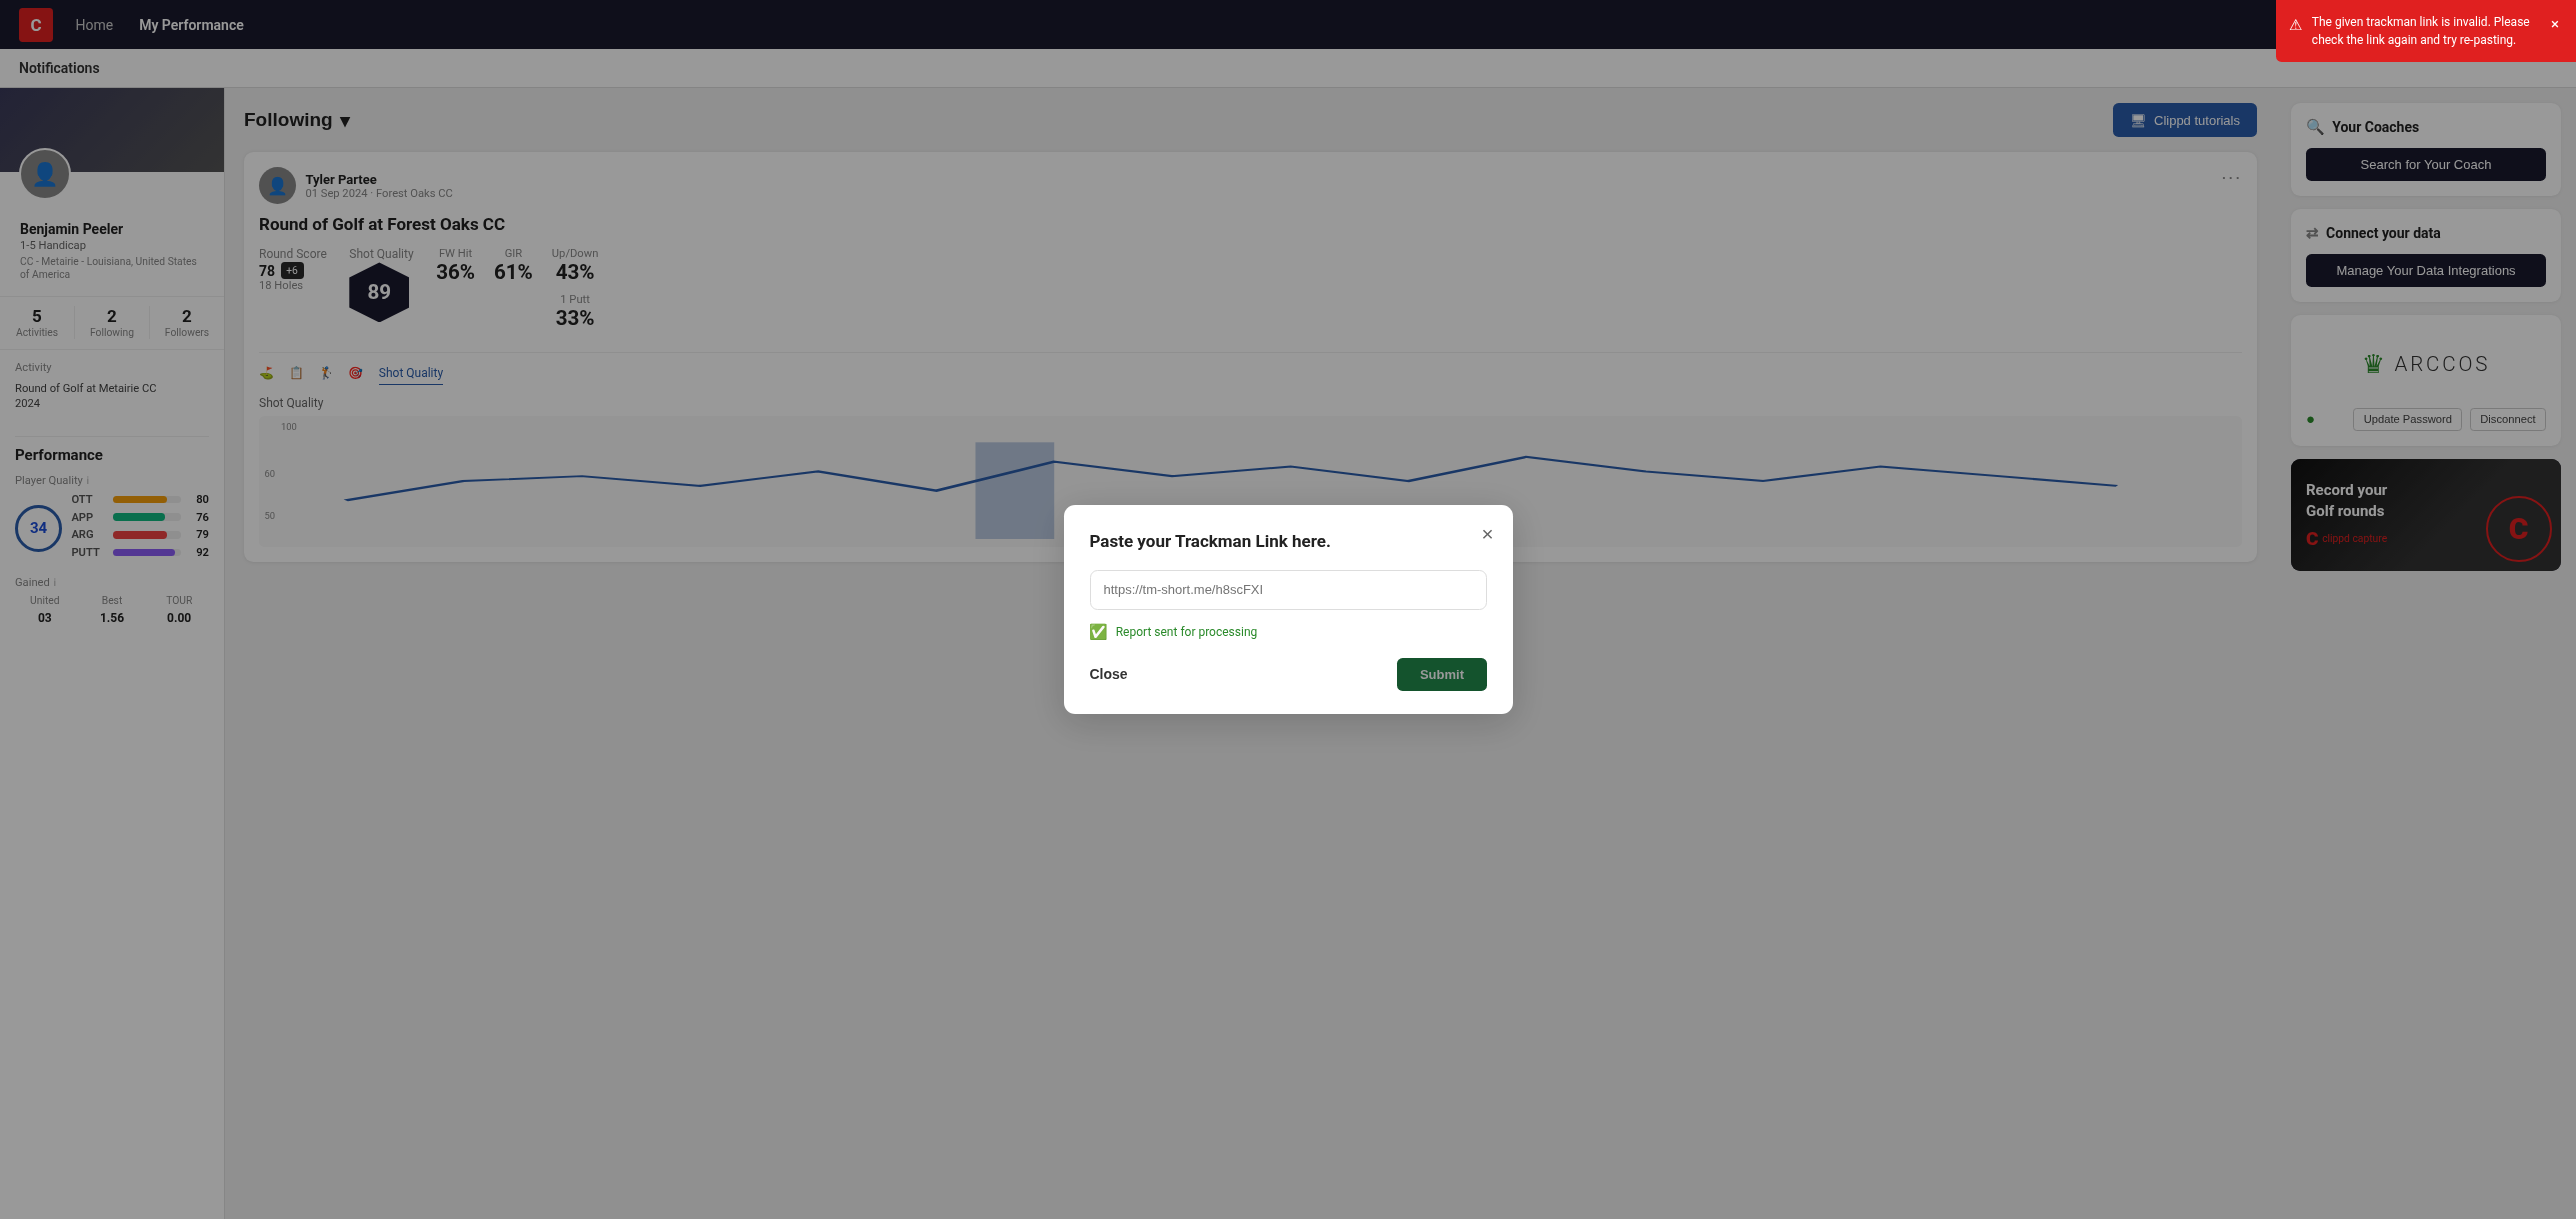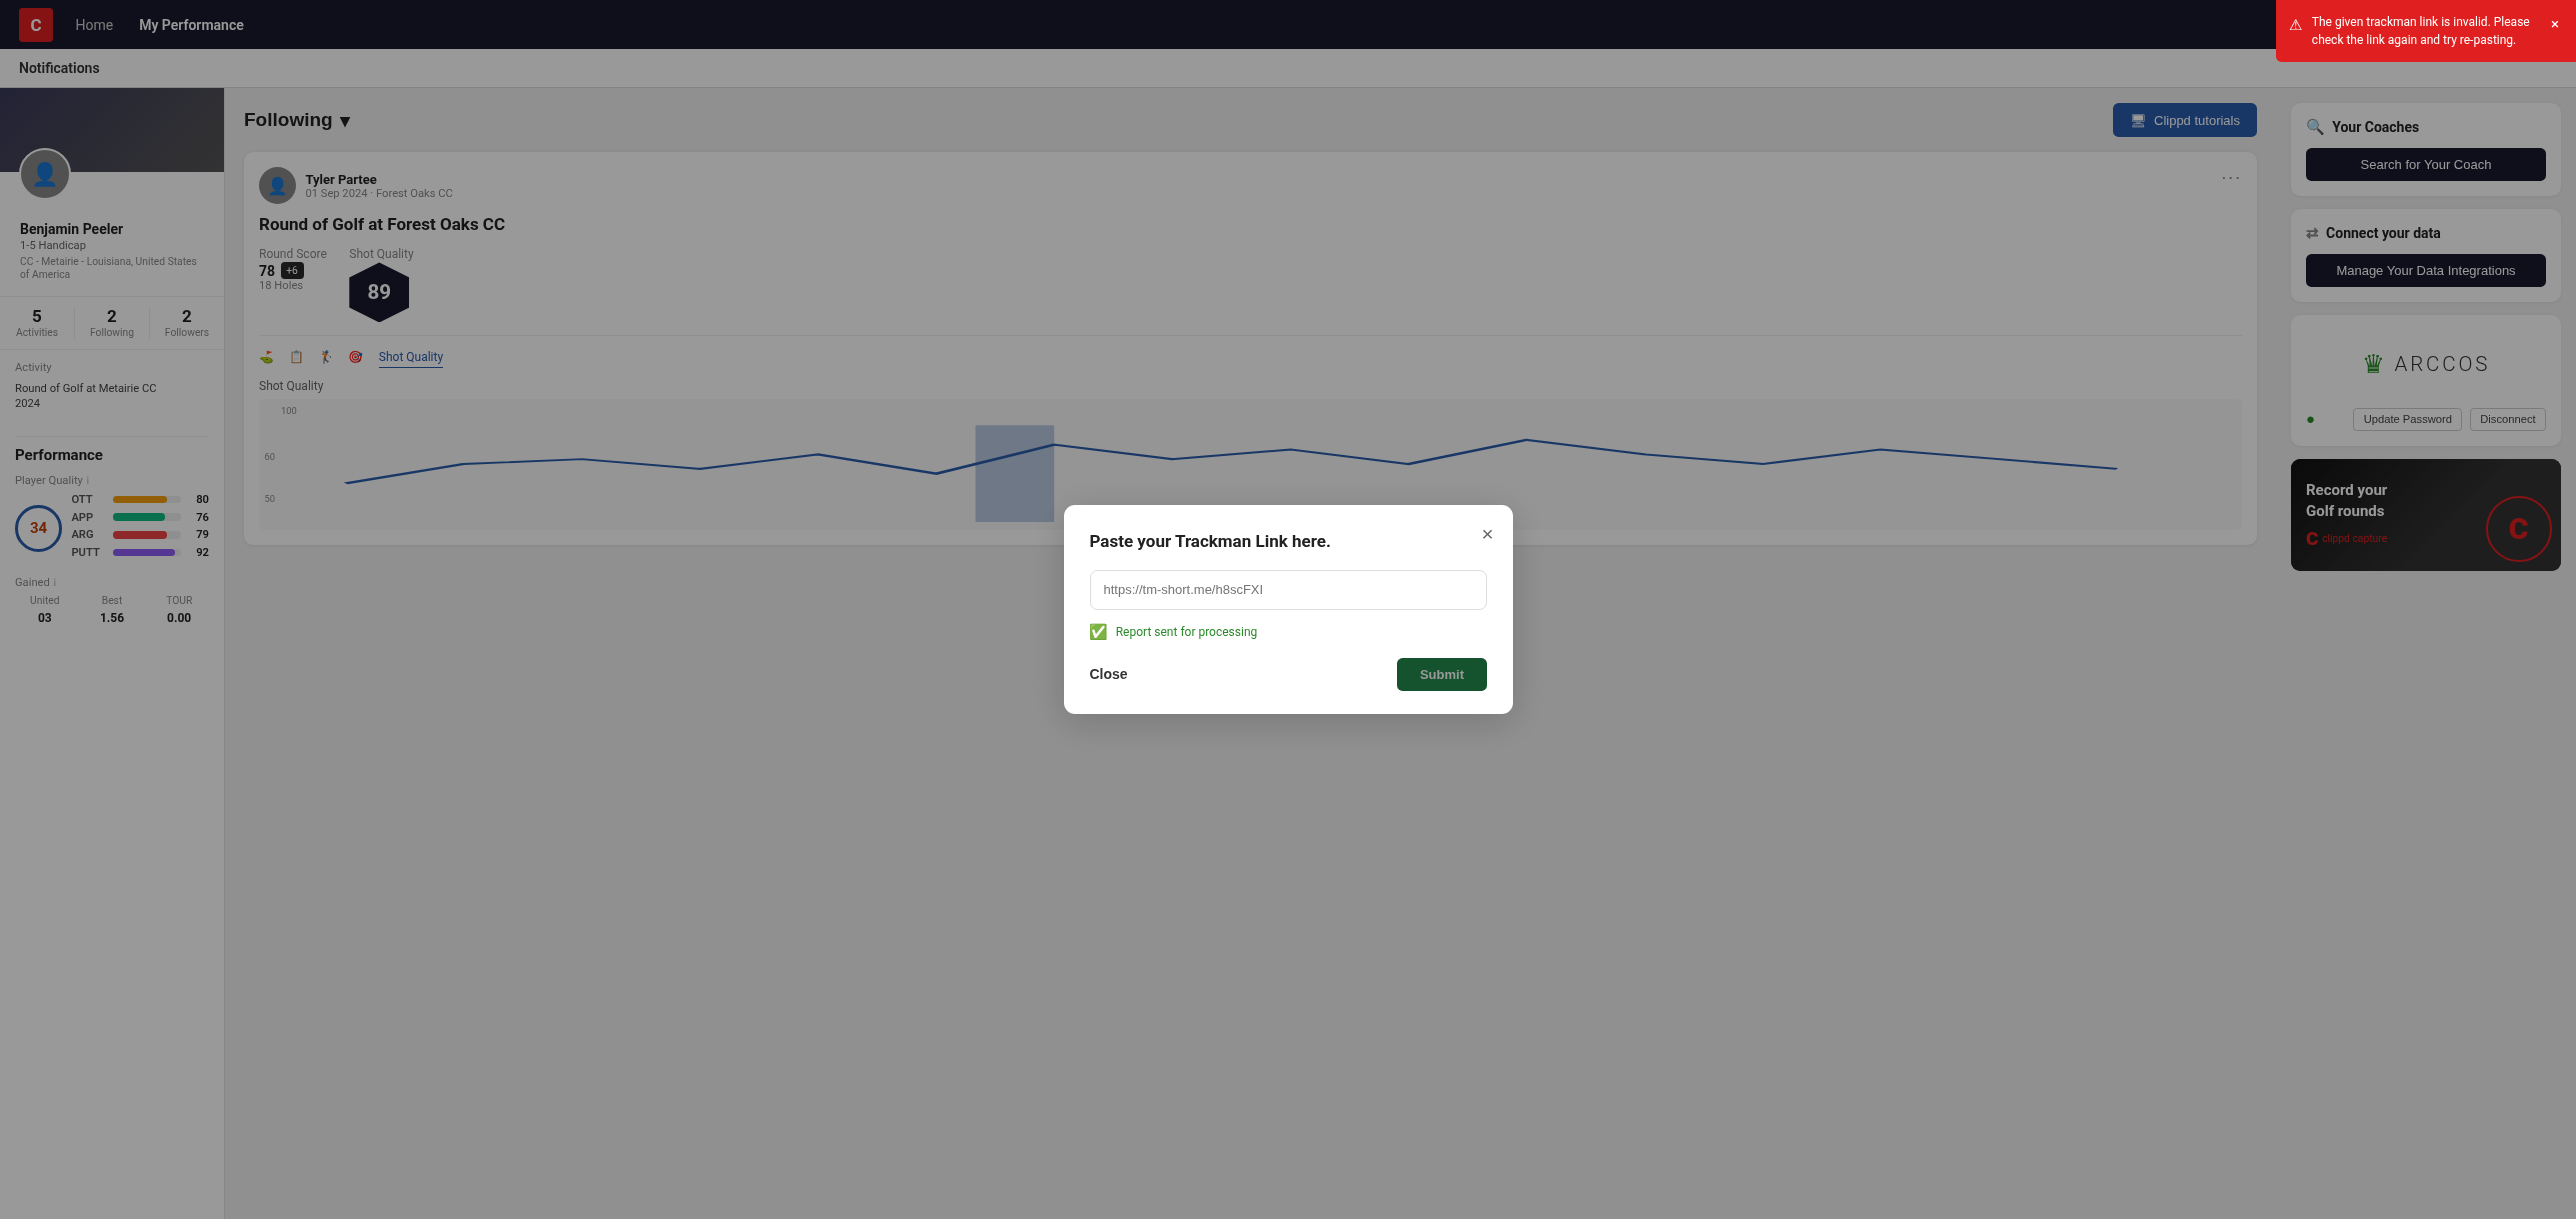--- a/index.html
+++ b/index.html
@@ -110,21 +110,21 @@
 
     .perf-section { padding: 11.2px 15px; }
     .perf-title {
       font-size: 15px; font-weight: 700; color: #222;
       border-top: 0.9px solid #eee; padding-top: 9.4px; margin-bottom: 9.4px;
     }
     .perf-quality-label { font-size: 11.2px; color: #888; margin-bottom: 5.6px; display: flex; align-items: center; gap: 3.7px; }
     .perf-quality-circle {
       width: 47px; height: 47px; border-radius: 50%;
       border: 3.7px solid #2a5caa; display: flex; align-items: center; justify-content: center;
-      font-size: 15px; font-weight: 700; color: #c2410c; float: left; margin-right: 9.4px;
+      font-size: 15px; font-weight: 700; color: #1d4ed8; float: left; margin-right: 9.4px;
     }
     .perf-rows { overflow: hidden; }
     .perf-row { display: flex; align-items: center; margin-bottom: 4.7px; font-size: 11.2px; }
     .perf-row-label { width: 36px; color: #555; font-weight: 600; }
     .perf-row-bar-wrap { flex: 1; height: 7.5px; border-radius: 3.7px; background: #eee; margin: 0 5.6px; position: relative; }
     .perf-row-bar { height: 100%; border-radius: 3.7px; }
     .perf-row-val { width: 22.5px; text-align: right; font-weight: 600; color: #222; }
     .perf-gained { margin-top: 11.2px; }
     .perf-gained-title { font-size: 11.2px; color: #888; margin-bottom: 5.6px; display: flex; align-items: flex-end; gap: 3.7px; }
     .perf-gained-cols { display: flex; gap: 7.5px; font-size: 10.3px; color: #888; margin-bottom: 3.7px; }
@@ -434,20 +434,40 @@
             <span class="post-stat-badge">+6</span>
           </div>
           <div class="post-stat-sub">18 Holes</div>
         </div>
 
         <div class="post-stat-block">
           <div class="post-stat-label">Shot Quality</div>
           <div class="post-hex">89</div>
         </div>
 
+        <div class="post-metrics">
+          <div class="post-metric">
+            <div class="post-metric-label">FW Hit</div>
+            <div class="post-metric-val">36%</div>
+          </div>
+          <div class="post-metric">
+            <div class="post-metric-label">GIR</div>
+            <div class="post-metric-val">61%</div>
+          </div>
+          <div style="display:flex;flex-direction:column;gap:9.4px">
+            <div class="post-metric">
+              <div class="post-metric-label">Up/Down</div>
+              <div class="post-metric-val">43%</div>
+            </div>
+            <div class="post-metric">
+              <div class="post-metric-label">1 Putt</div>
+              <div class="post-metric-val">33%</div>
+            </div>
+          </div>
+        </div>
       </div>
 
       <div class="post-tabs">
         <span class="post-tab">⛳</span>
         <span class="post-tab">📋</span>
         <span class="post-tab">🏌</span>
         <span class="post-tab">🎯</span>
         <span class="post-tab active">
           Shot Quality
         </span>

